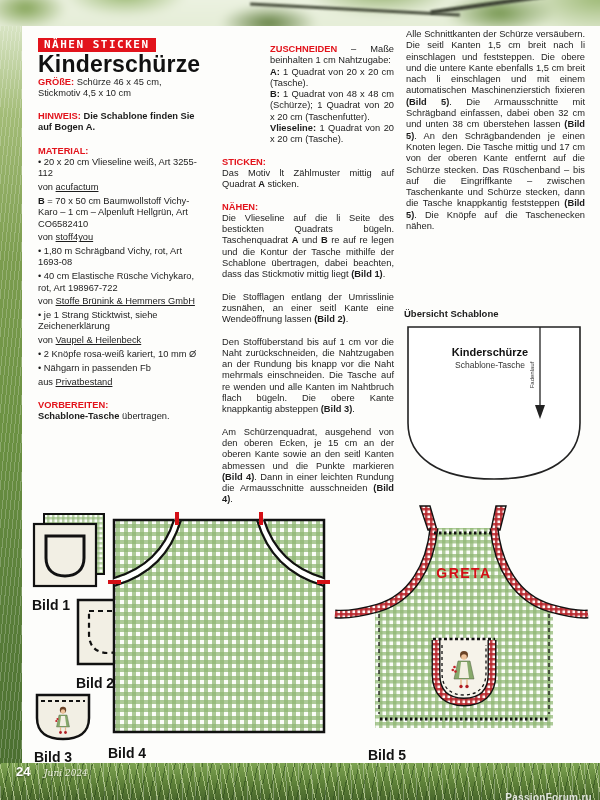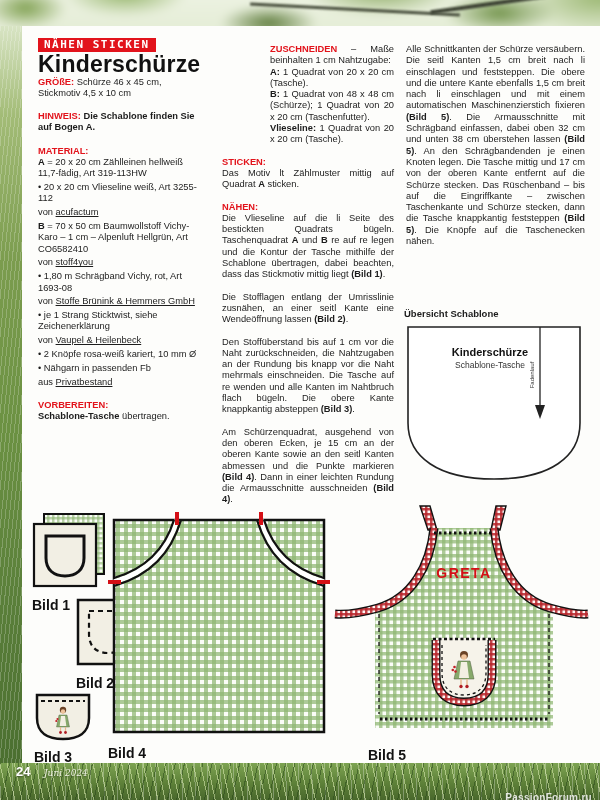--- a/index.html
+++ b/index.html
@@ -33,21 +33,21 @@
       repeating-linear-gradient(102deg, rgba(36,66,22,0.5) 0 1px, rgba(0,0,0,0) 1px 9px),
       repeating-linear-gradient(88deg, rgba(255,255,255,0.28) 0 1px, rgba(0,0,0,0) 1px 13px),
       linear-gradient(180deg,#7da352 0%, #5d8038 55%, #49682c 100%); }
 
   
   .sheet { position:absolute; left:22px; top:26px; width:578px; height:737px; background:#fdfdfb; }
 
   .col { position:absolute; font-size:9.3px; line-height:11.3px; }
   .col1 { left:16px; top:12px;  width:168px; }
   .col2 { left:200px; top:18px; width:172px; text-align:justify; }
-  .col3 { left:384px; top:18px; width:179px; text-align:justify; }
+  .col3 { left:384px; top:3px; width:179px; text-align:justify; }
 
   .rb { color:#e2131b; font-weight:bold; }
   .b  { font-weight:bold; }
   .bu { font-weight:normal; text-decoration:underline; }
 
   .tag { display:inline-block; background:#e2131b; color:#fff;
          font-family:"DejaVu Sans Mono", monospace; font-size:11px; font-weight:bold;
          letter-spacing:1.5px; padding:1px 6px 2px 6px; }
   h1.title { font-size:23px; font-weight:bold; letter-spacing:0.2px; margin:7px 0 6px 0; color:#111; }
 
@@ -89,26 +89,26 @@
 
   <div class="sheet">
 
     <div class="col col1">
       <div class="tag"><span>NÄHEN STICKEN</span></div>
       <h1 class="title">Kinderschürze</h1>
       <p><span class="rb">GRÖßE: </span><span>Schürze 46 x 45 cm, Stickmotiv 4,5 x 10 cm</span></p>
       <p class="mt"><span class="rb">HINWEIS: </span><span class="b">Die Schablone finden Sie auf Bogen A.</span></p>
       <p class="heading-red mt">MATERIAL:</p>
       <div>
-          <p class="mat-item"><span class="b">A</span><span> = 20 x 20 cm Zählleinen hellweiß 11,7-fädig, Art 319-113HW</span></p>
           <p class="mat-item"><span>• 20 x 20 cm Vlieseline weiß, Art 3255-112</span></p>
           <p class="mat-item"><span>von </span><span class="bu">acufactum</span></p>
           <p class="mat-item"><span class="b">B</span><span> = 70 x 50 cm Baumwollstoff Vichy-Karo – 1 cm – Alpenluft Hellgrün, Art CO6582410</span></p>
           <p class="mat-item"><span>von </span><span class="bu">stoff4you</span></p>
           <p class="mat-item"><span>• 1,80 m Schrägband Vichy, rot, Art 1693-08</span></p>
+          <p class="mat-item"><span>• 40 cm Elastische Rüsche Vichykaro, rot, Art 198967-722</span></p>
           <p class="mat-item"><span>von </span><span class="bu">Stoffe Brünink &amp; Hemmers GmbH</span></p>
           <p class="mat-item"><span>• je 1 Strang Sticktwist, siehe Zeichenerklärung</span></p>
           <p class="mat-item"><span>von </span><span class="bu">Vaupel &amp; Heilenbeck</span></p>
           <p class="mat-item"><span>• 2 Knöpfe rosa-weiß kariert, 10 mm Ø</span></p>
           <p class="mat-item"><span>• Nähgarn in passenden Fb</span></p>
           <p class="mat-item"><span>aus </span><span class="bu">Privatbestand</span></p>
         </div>
       <p class="heading-red mt">VORBEREITEN:</p>
       <p><span class="b">Schablone-Tasche</span><span> übertragen.</span></p>
     </div>

